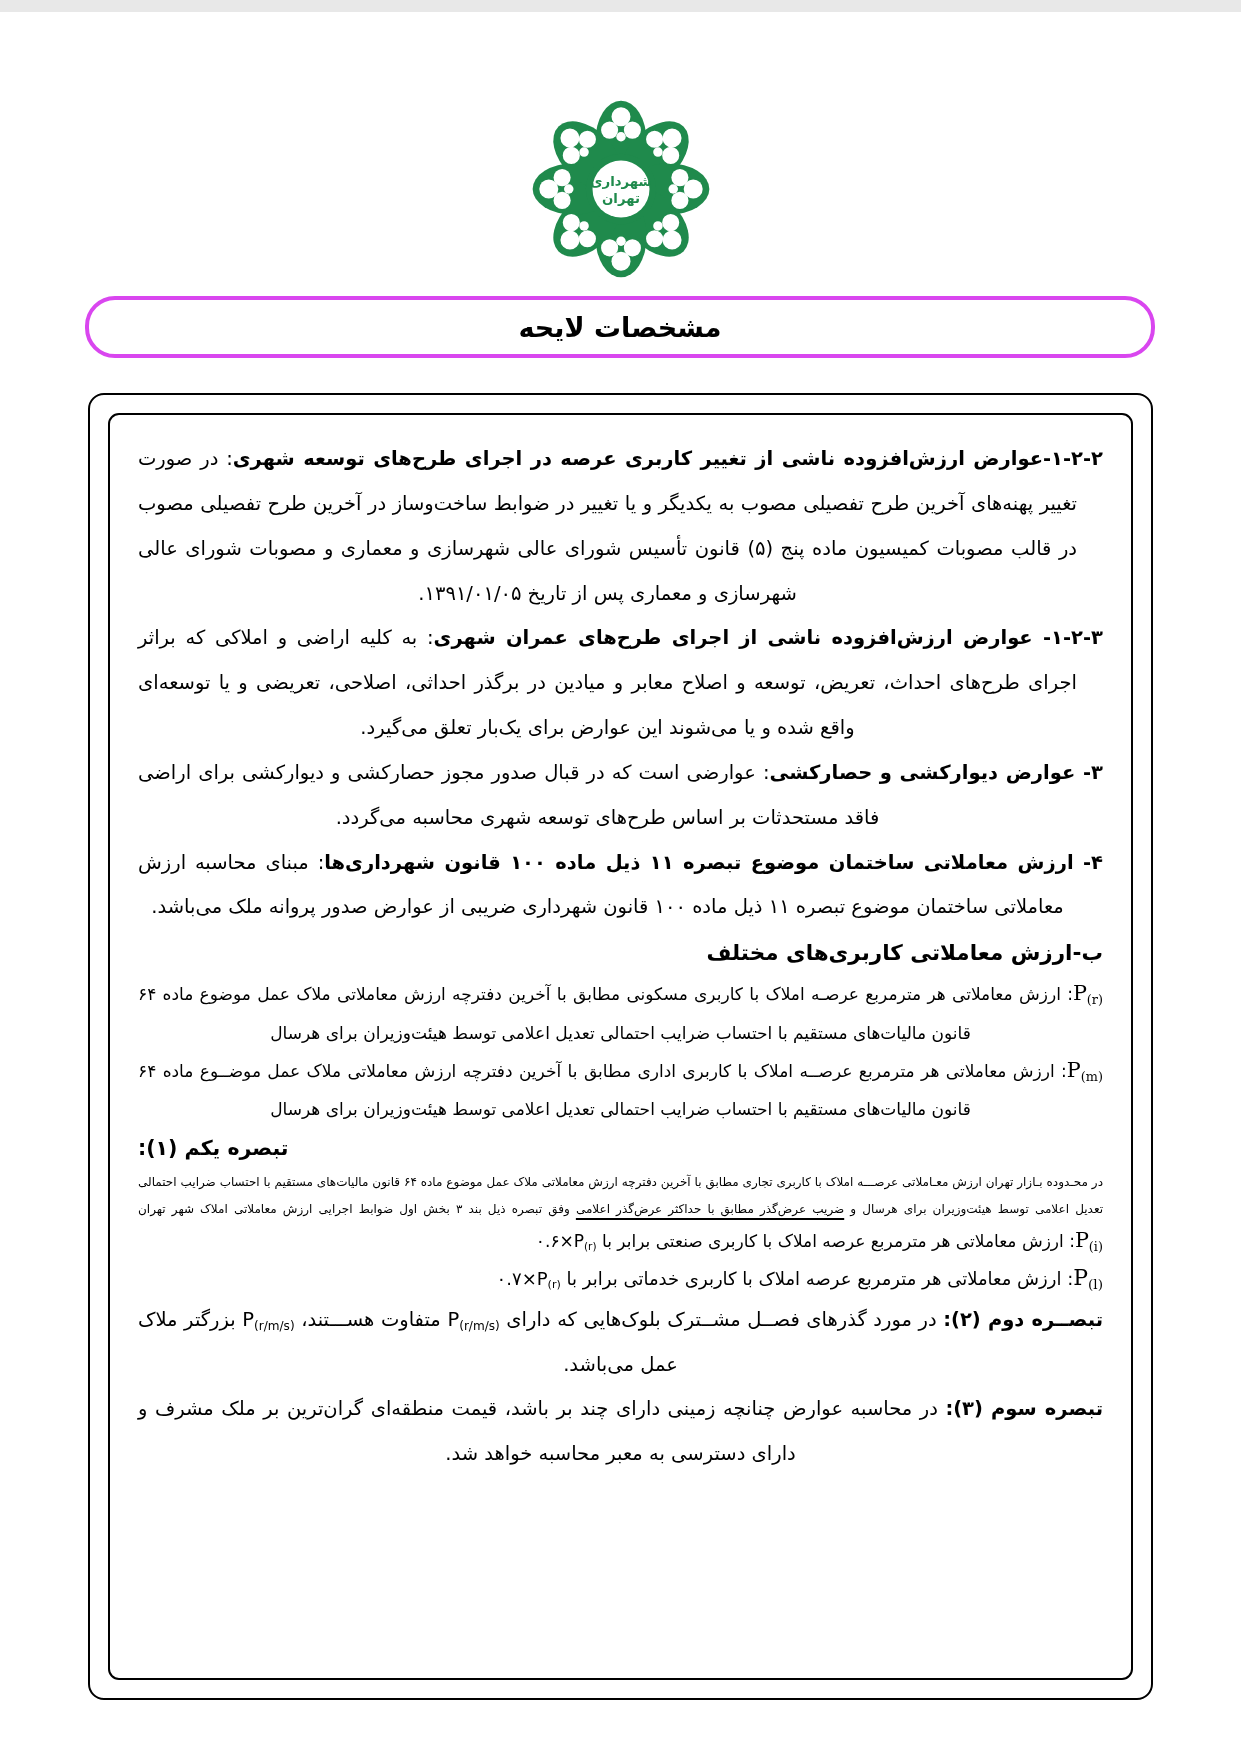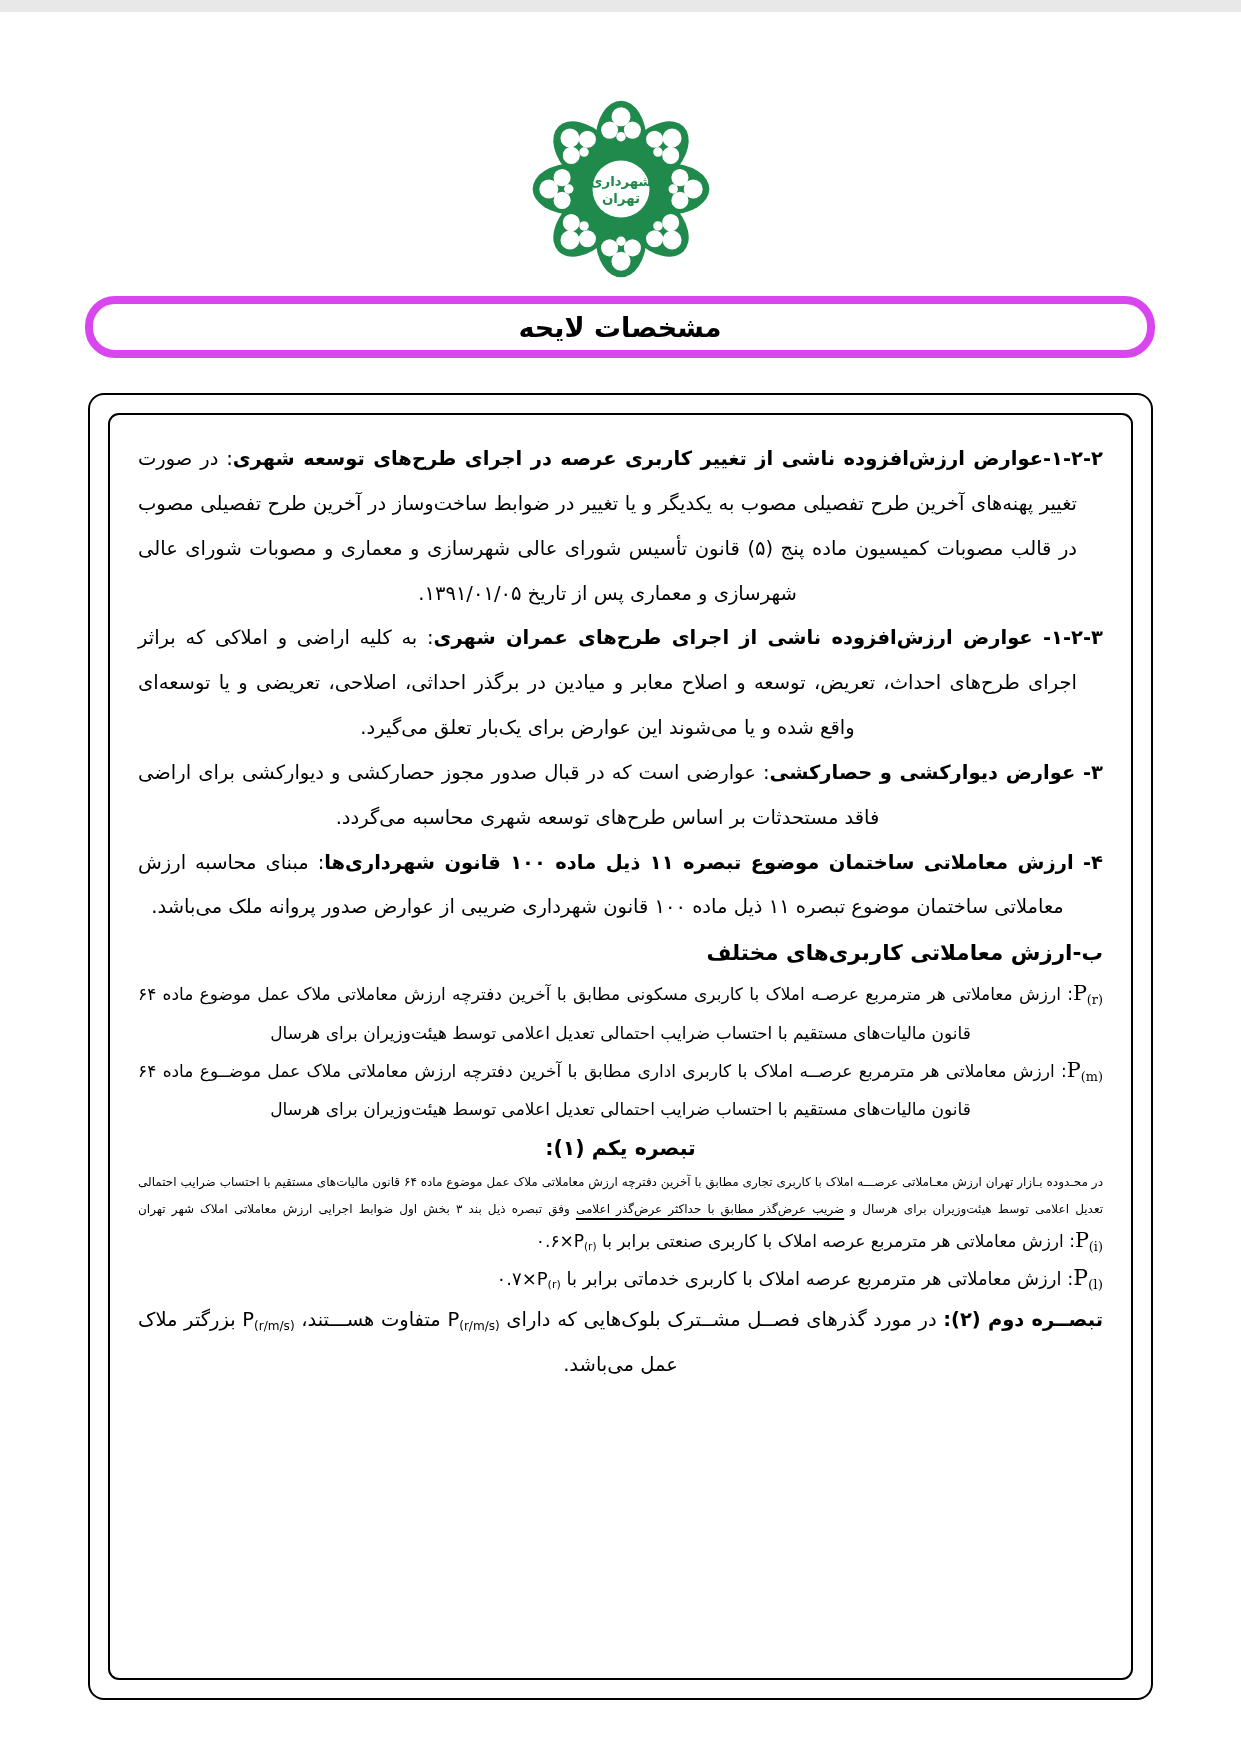--- a/index.html
+++ b/index.html
@@ -6,21 +6,21 @@
   .page{
     position:relative;width:1241px;height:1755px;margin:12px auto;
     background:#ffffff;color:#000;
     font-family:"DejaVu Sans",sans-serif;
   }
   .logo-wrap{position:absolute;top:82px;left:0;width:100%;display:flex;justify-content:center;}
   svg text{font-family:"DejaVu Sans",sans-serif;font-weight:bold;}
 
   .header-box{
     position:absolute;top:284px;left:85px;width:1070px;height:62px;
-    border:8px solid #d946ef;border-radius:30px;box-sizing:border-box;
+    border:4px solid #d946ef;border-radius:30px;box-sizing:border-box;
     display:flex;align-items:center;justify-content:center;background:#fff;
   }
   .header-box .title{font-weight:bold;font-size:27px;}
 
   .frame-outer{
     position:absolute;top:381px;left:88px;width:1065px;height:1307px;
     border:2px solid #000;border-radius:16px;box-sizing:border-box;padding:18px;background:#fff;
   }
   .frame-inner{
     width:100%;height:100%;border:2px solid #000;border-radius:11px;
@@ -28,21 +28,21 @@
   }
   .content{direction:rtl;text-align:right;}
   .content p,.content h2{margin:0;}
 
   .par{
     font-size:19.5px;line-height:2.3;text-align:justify;text-align-last:center;
     padding-right:26px;text-indent:-26px;
   }
   .head-b{font-size:21.5px;font-weight:bold;line-height:2.1;margin-top:2px;}
   .pdef{font-size:17px;line-height:2.25;text-align:justify;text-align-last:center;}
-  .tab-head{font-size:20.5px;font-weight:bold;text-align:center;line-height:2;margin-top:12px;}
+  .tab-head{font-size:20.5px;font-weight:bold;text-align:left;line-height:2;margin-top:12px;}
   .tab1{font-size:12px;line-height:2.2;text-align:justify;text-align-last:justify;}
   .pline{font-size:17px;line-height:2.3;text-align:right;}
   .pline-lg{font-size:18px;line-height:2.05;}
   .note{font-size:19.5px;line-height:2.28;text-align:justify;text-align-last:center;}
   .mt{margin-top:14px;}
 
   .b{font-weight:bold;}
   .u{text-decoration:underline;text-underline-offset:5px;text-decoration-thickness:1.5px;}
   .plabel{font-family:"DejaVu Serif",serif;font-size:1.22em;line-height:1;}
   sub{font-size:62%;vertical-align:-0.3em;}
@@ -139,18 +139,19 @@
         <p class="pdef"><span class="plabel" dir="ltr">P<sub>(r)</sub></span><span>: ارزش معاملاتی هر مترمربع عرصـه املاک با کاربری مسکونی مطابق با آخرین دفترچه ارزش معاملاتی ملاک عمل موضوع ماده ۶۴ قانون مالیات‌های مستقیم با احتساب ضرایب احتمالی تعدیل اعلامی توسط هیئت‌وزیران برای هرسال</span></p>
         <p class="pdef"><span class="plabel" dir="ltr">P<sub>(m)</sub></span><span>: ارزش معاملاتی هر مترمربع عرصــه املاک با کاربری اداری مطابق با آخرین دفترچه ارزش معاملاتی ملاک عمل موضــوع ماده ۶۴ قانون مالیات‌های مستقیم با احتساب ضرایب احتمالی تعدیل اعلامی توسط هیئت‌وزیران برای هرسال</span></p>
 
         <h2 class="tab-head">تبصره یکم (۱):</h2>
         <p class="tab1"><span>در محـدوده بـازار تهران ارزش معـاملاتی عرصـــه املاک با کاربری تجاری مطابق با آخرین دفترچه ارزش معاملاتی ملاک عمل موضوع ماده ۶۴ قانون مالیات‌های مستقیم با احتساب ضرایب احتمالی تعدیل اعلامی توسط هیئت‌وزیران برای هرسال و </span><span class="u">ضریب عرض‌گذر مطابق با حداکثر عرض‌گذر اعلامی</span><span> وفق تبصره ذیل بند ۳ بخش اول ضوابط اجرایی ارزش معاملاتی املاک شهر تهران</span></p>
 
         <p class="pline"><span class="plabel" dir="ltr">P<sub>(i)</sub></span><span>: ارزش معاملاتی هر مترمربع عرصه املاک با کاربری صنعتی برابر با </span><span dir="ltr">۰.۶×P<sub>(r)</sub></span></p>
         <p class="pline pline-lg"><span class="plabel" dir="ltr">P<sub>(l)</sub></span><span>: ارزش معاملاتی هر مترمربع عرصه املاک با کاربری خدماتی برابر با </span><span dir="ltr">۰.۷×P<sub>(r)</sub></span></p>
 
         <p class="note mt"><span class="b">تبصــره دوم (۲):</span><span> در مورد گذرهای فصــل مشــترک بلوک‌هایی که دارای </span><span dir="ltr">P<sub>(r/m/s)</sub></span><span> متفاوت هســـتند، </span><span dir="ltr">P<sub>(r/m/s)</sub></span><span> بزرگتر ملاک عمل می‌باشد.</span></p>
+        <p class="note"><span class="b">تبصره سوم (۳):</span><span> در محاسبه عوارض چنانچه زمینی دارای چند بر باشد، قیمت منطقه‌ای گران‌ترین بر ملک مشرف و دارای دسترسی به معبر محاسبه خواهد شد.</span></p>
 
       </div>
     </div>
   </div>
 
 </div>
 
 </body></html>

